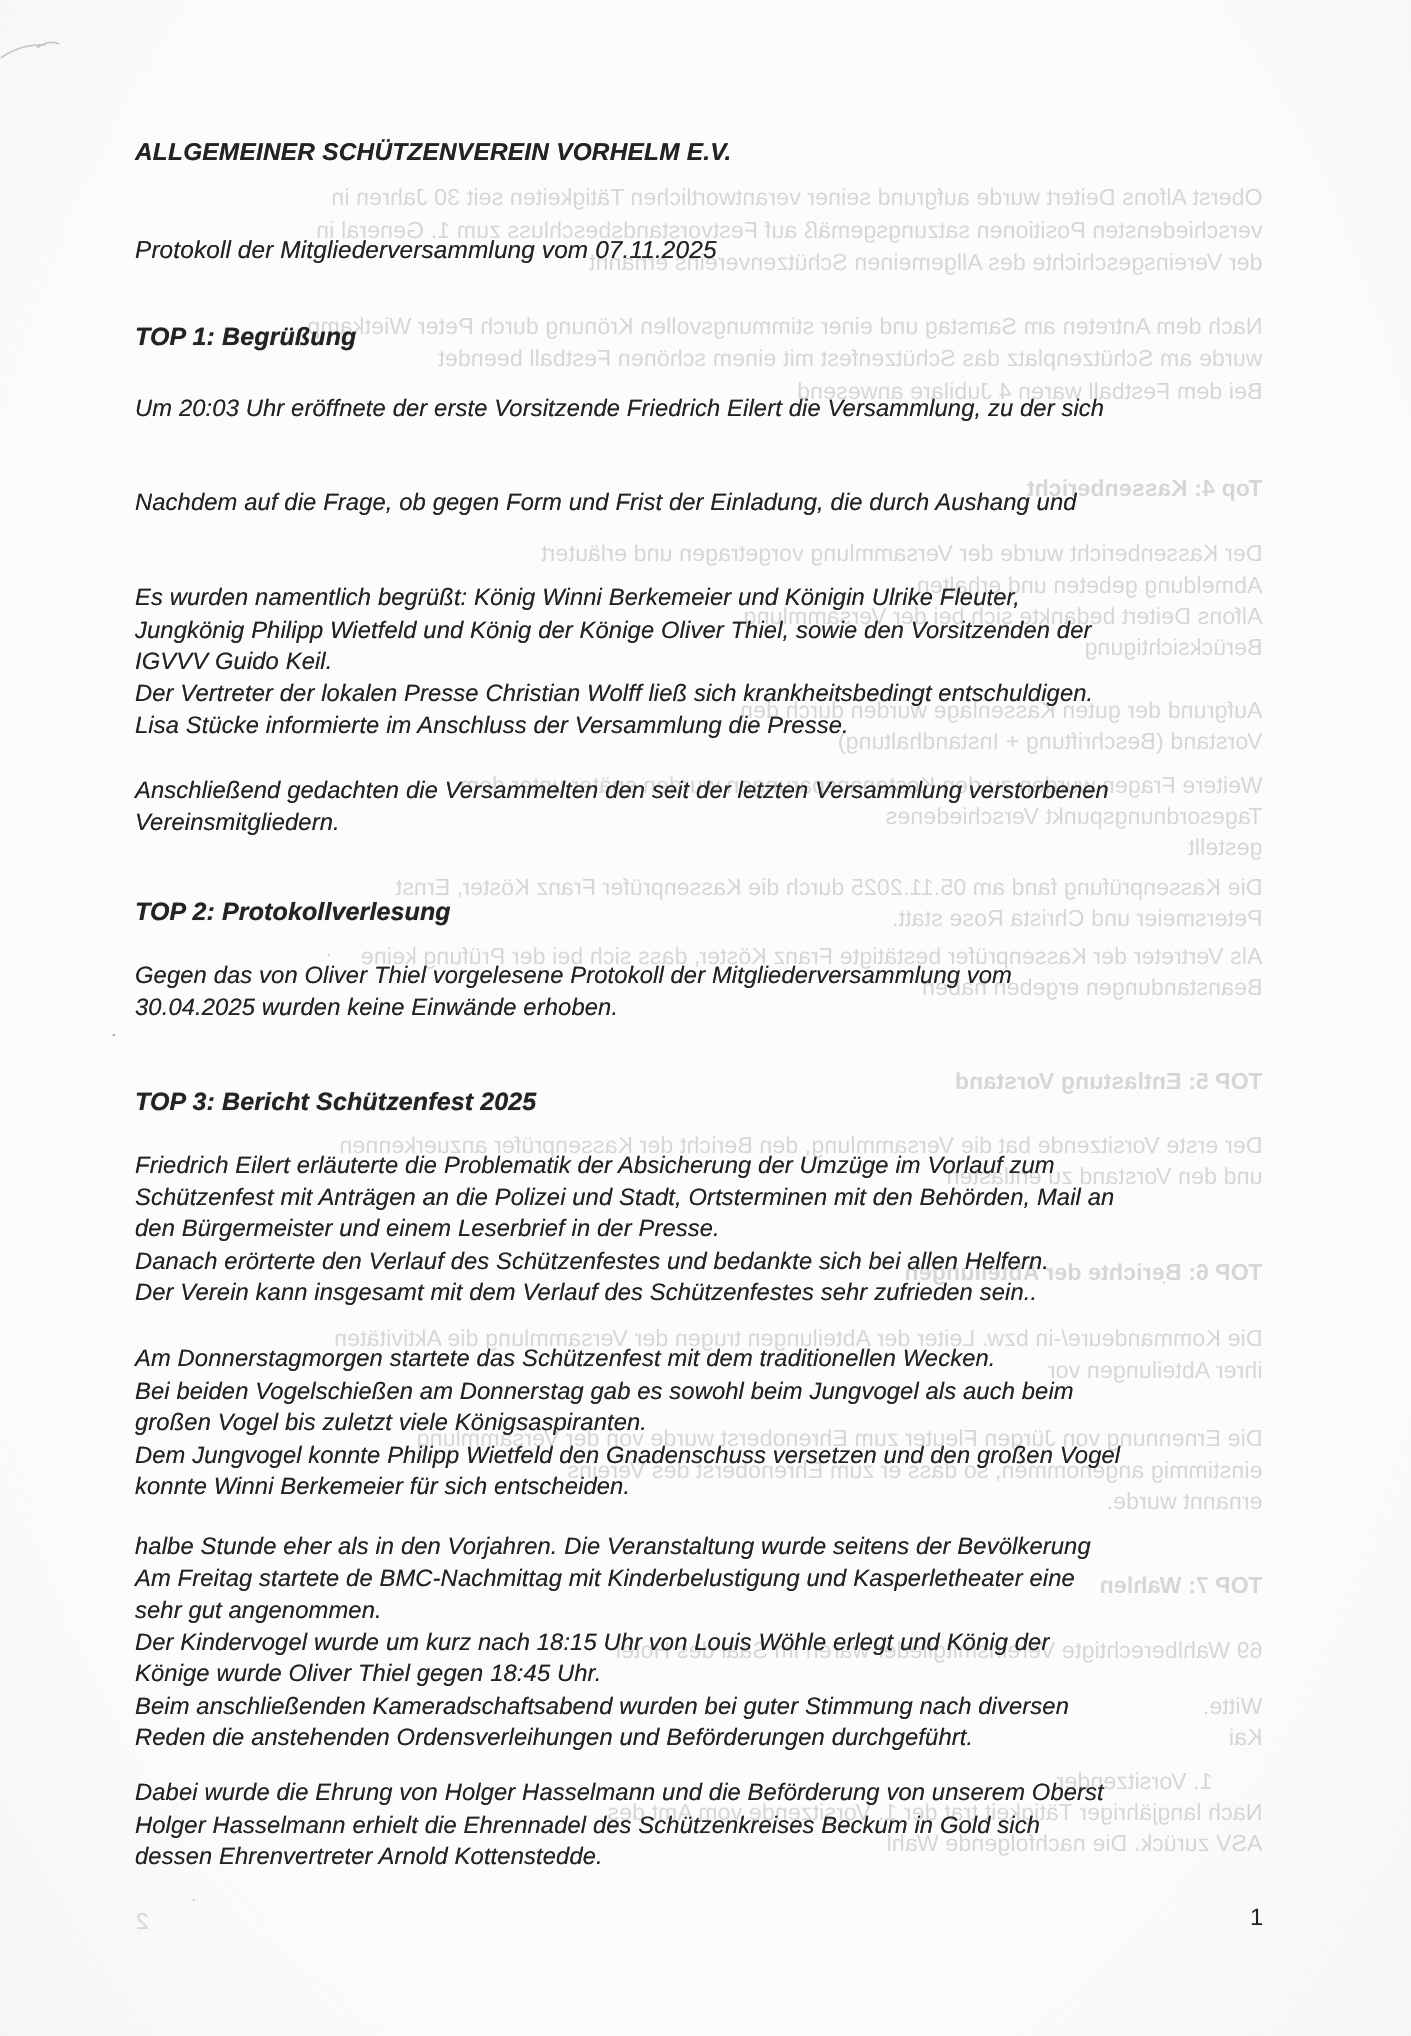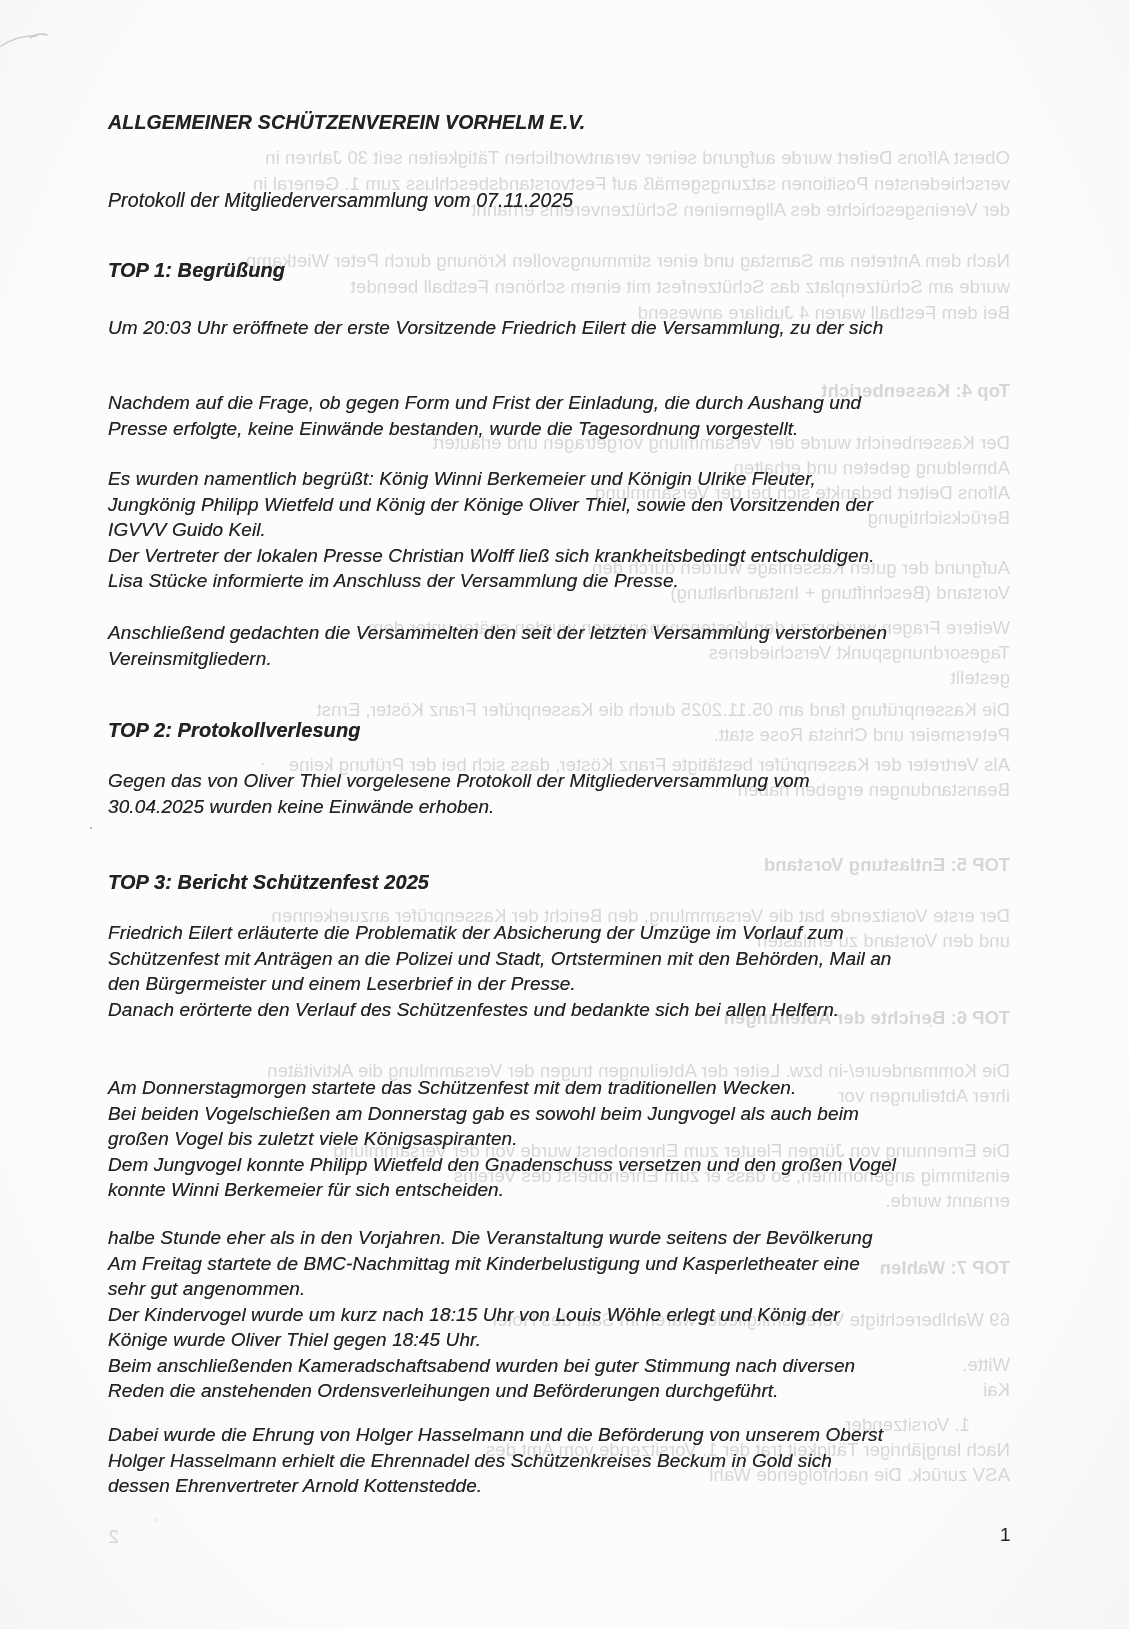--- a/index.html
+++ b/index.html
@@ -116,21 +116,20 @@
     <div class="block" style="top:258px">
       <div class="ln heading">TOP 1: Begrüßung</div>
     </div>
 
     <div class="block" style="top:315px">
       <div class="ln">Um 20:03 Uhr eröffnete der erste Vorsitzende Friedrich Eilert die Versammlung, zu der sich</div>
     </div>
 
     <div class="block" style="top:390px">
       <div class="ln">Nachdem auf die Frage, ob gegen Form und Frist der Einladung, die durch Aushang und</div>
-      <div class="ln">Presse erfolgte, keine Einwände bestanden, wurde die Tagesordnung vorgestellt.</div>
     </div>
 
     <div class="block" style="top:466px">
       <div class="ln">Es wurden namentlich begrüßt: König Winni Berkemeier und Königin Ulrike Fleuter,</div>
       <div class="ln">Jungkönig Philipp Wietfeld und König der Könige Oliver Thiel, sowie den Vorsitzenden der</div>
       <div class="ln">IGVVV Guido Keil.</div>
       <div class="ln">Der Vertreter der lokalen Presse Christian Wolff ließ sich krankheitsbedingt entschuldigen.</div>
       <div class="ln">Lisa Stücke informierte im Anschluss der Versammlung die Presse.</div>
     </div>
 
@@ -150,20 +149,21 @@
 
     <div class="block" style="top:870px">
       <div class="ln heading">TOP 3: Bericht Schützenfest 2025</div>
     </div>
 
     <div class="block" style="top:920px">
       <div class="ln">Friedrich Eilert erläuterte die Problematik der Absicherung der Umzüge im Vorlauf zum</div>
       <div class="ln">Schützenfest mit Anträgen an die Polizei und Stadt, Ortsterminen mit den Behörden, Mail an</div>
       <div class="ln">den Bürgermeister und einem Leserbrief in der Presse.</div>
       <div class="ln">Danach erörterte den Verlauf des Schützenfestes und bedankte sich bei allen Helfern.</div>
+      <div class="ln">Der Verein kann insgesamt mit dem Verlauf des Schützenfestes sehr zufrieden sein..</div>
     </div>
 
     <div class="block" style="top:1075px">
       <div class="ln">Am Donnerstagmorgen startete das Schützenfest mit dem traditionellen Wecken.</div>
       <div class="ln">Bei beiden Vogelschießen am Donnerstag gab es sowohl beim Jungvogel als auch beim</div>
       <div class="ln">großen Vogel bis zuletzt viele Königsaspiranten.</div>
       <div class="ln">Dem Jungvogel konnte Philipp Wietfeld den Gnadenschuss versetzen und den großen Vogel</div>
       <div class="ln">konnte Winni Berkemeier für sich entscheiden.</div>
     </div>
 

